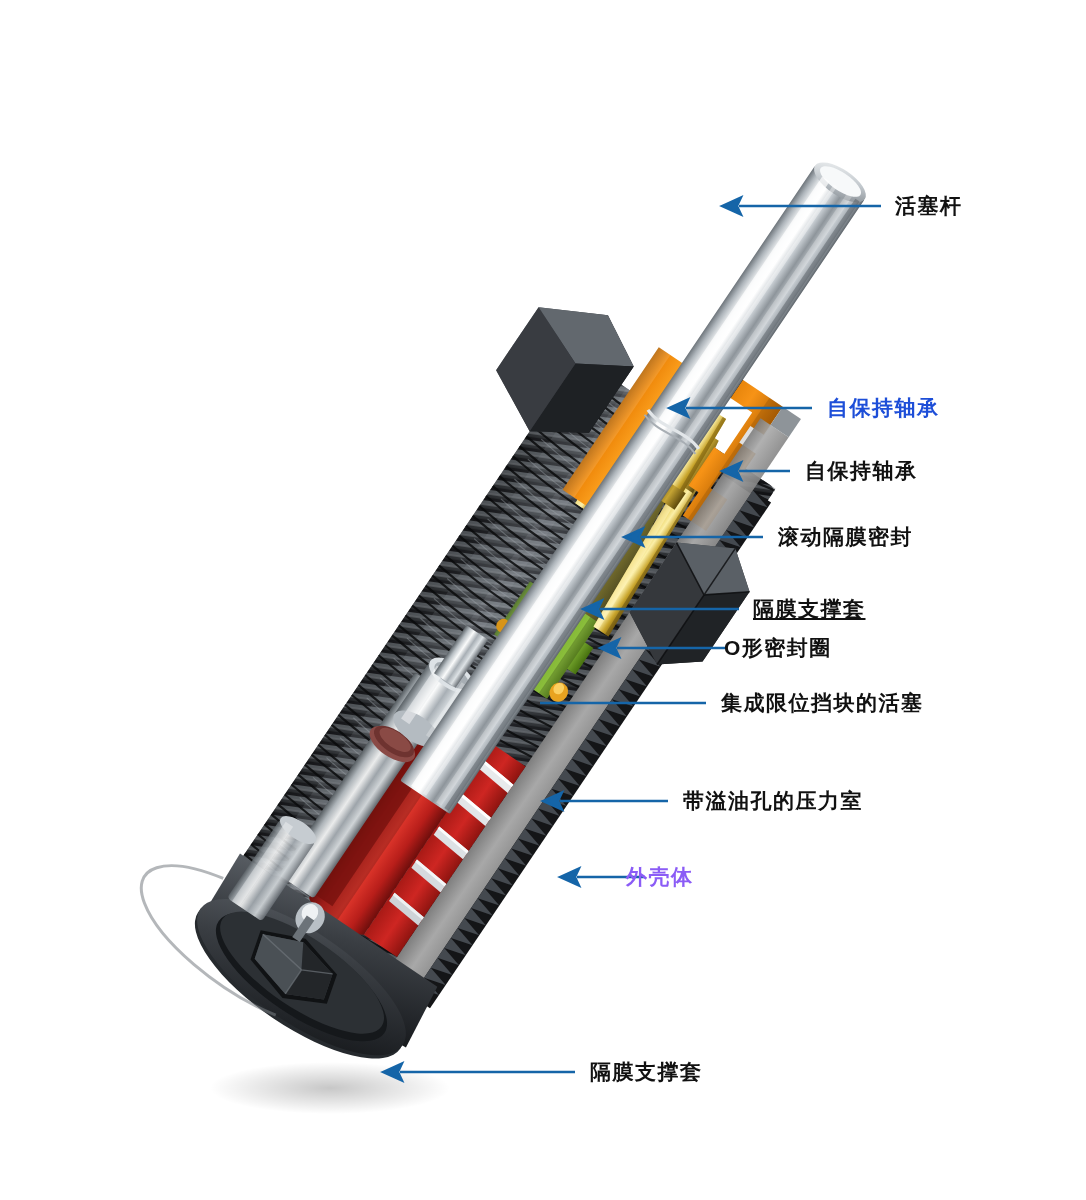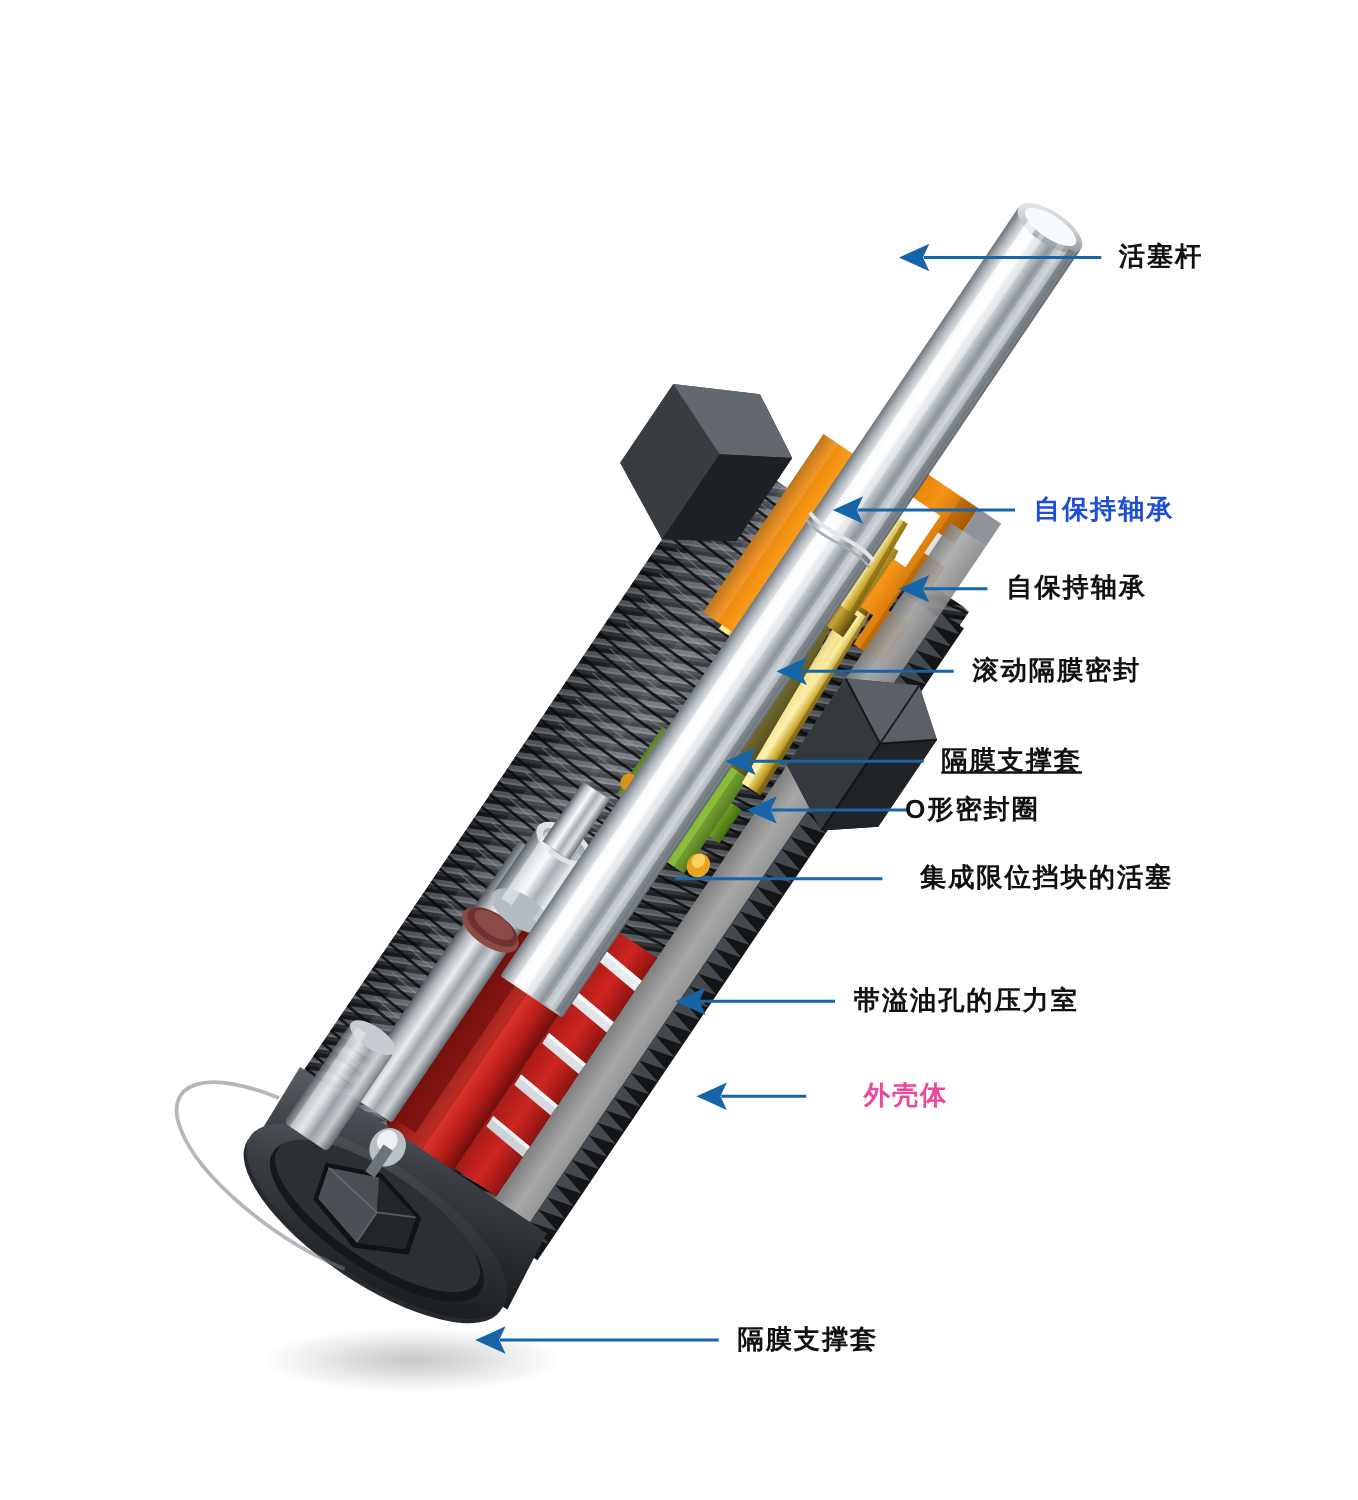--- a/index.html
+++ b/index.html
@@ -533,19 +533,19 @@
       </g>
   </svg>
 
   <div id="label-layer">
       <div class="callout-label" style="left: 895px; top: 195px; color: rgb(17, 17, 17);">活塞杆</div>
       <div class="callout-label" style="left: 827px; top: 397px; color: #1d4ed8;">自保持轴承</div>
       <div class="callout-label" style="left: 805px; top: 460px; color: rgb(17, 17, 17);">自保持轴承</div>
       <div class="callout-label" style="left: 778px; top: 526px; color: rgb(17, 17, 17);">滚动隔膜密封</div>
       <div class="callout-label" style="left: 753px; top: 598px; color: rgb(17, 17, 17); text-decoration: underline;">隔膜支撑套</div>
       <div class="callout-label" style="left: 724px; top: 637px; color: rgb(17, 17, 17);">O形密封圈</div>
-      <div class="callout-label" style="left: 721px; top: 692px; color: rgb(17, 17, 17); margin-left: 15px;">集成限位挡块的活塞</div>
+      <div class="callout-label" style="left: 721px; top: 692px; color: rgb(17, 17, 17);">集成限位挡块的活塞</div>
       <div class="callout-label" style="left: 683px; top: 790px; color: rgb(17, 17, 17);">带溢油孔的压力室</div>
-      <div class="callout-label" style="left: 691px; top: 866px; color: #ec4899;">外壳体</div>
+      <div class="callout-label" style="left: 626px; top: 866px; color: #8b5cf6;">外壳体</div>
       <div class="callout-label" style="left: 590px; top: 1061px; color: rgb(17, 17, 17);">隔膜支撑套</div>
     </div>
 
 </div>
 
 </body></html>

